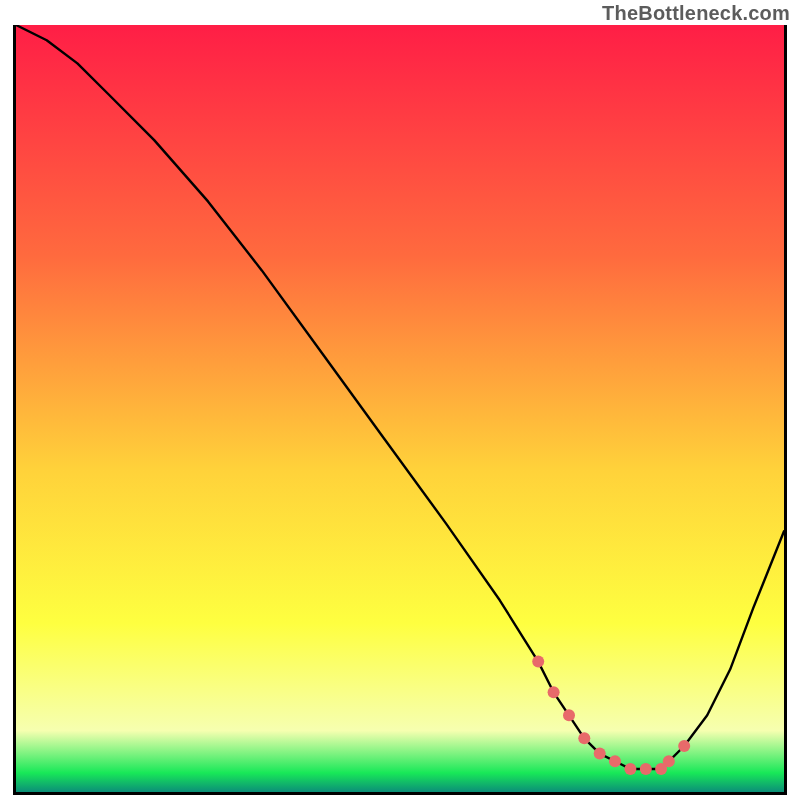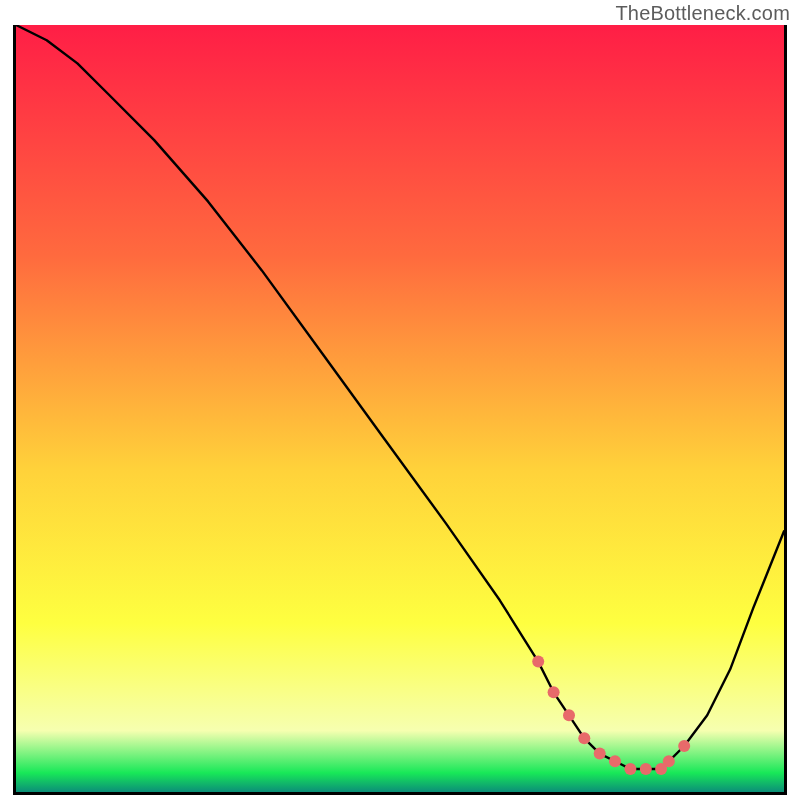--- a/index.html
+++ b/index.html
@@ -14,21 +14,21 @@
   .stage {
     position: relative;
     width: 800px;
     height: 800px;
   }
   .watermark {
     position: absolute;
     top: 2px;
     right: 10px;
     font-size: 20px;
-    font-weight: 400;
+    font-weight: 700;
     color: #5c5c5c;
     letter-spacing: 0.2px;
     z-index: 20;
     user-select: none;
   }
   .plot-frame {
     position: absolute;
     left: 13px;
     top: 25px;
     width: 774px;

